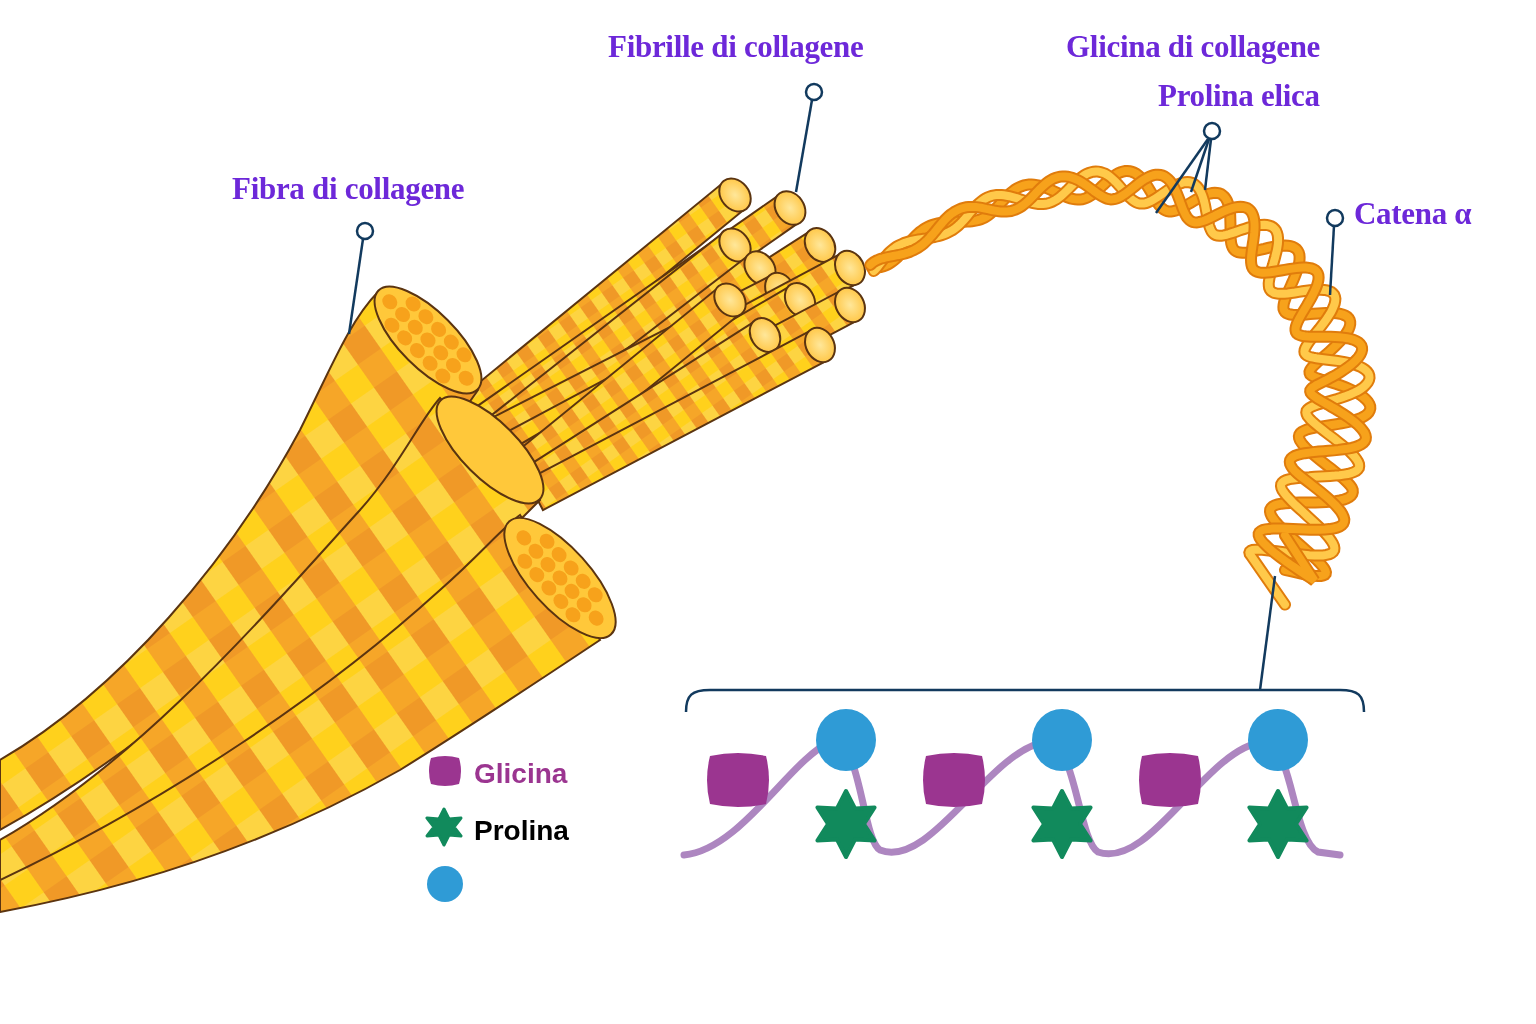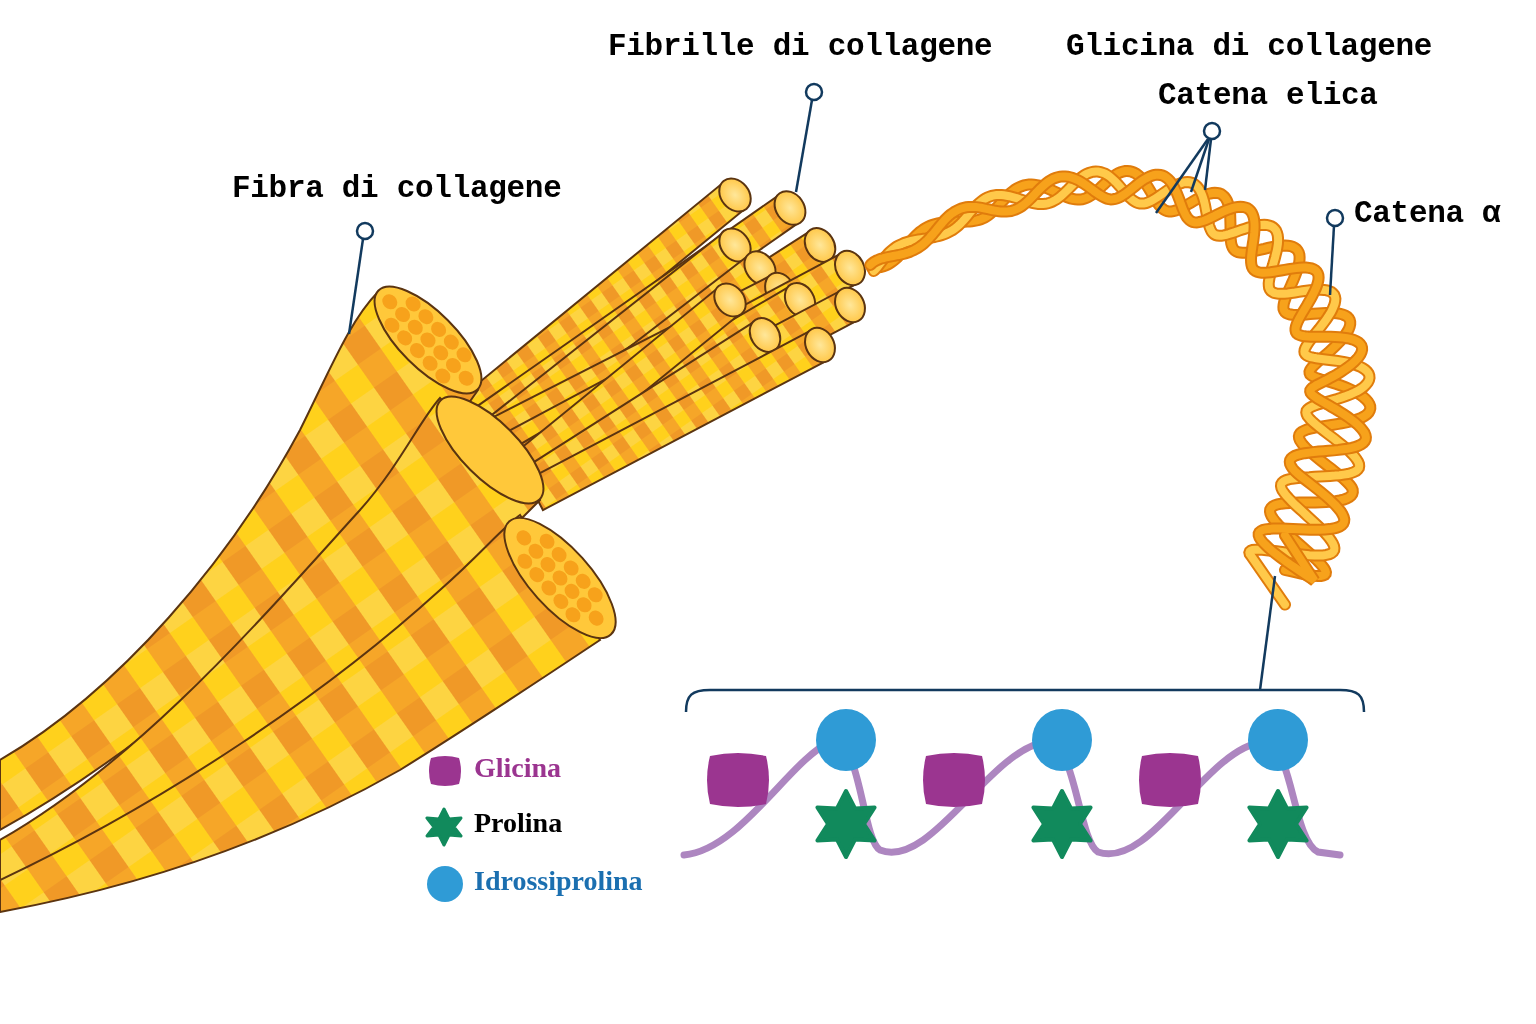--- a/index.html
+++ b/index.html
@@ -1,24 +1,24 @@
 <!DOCTYPE html>
 <html><head>
 <meta charset="utf-8">
 <style>
   html, body { margin: 0; padding: 0; background: #ffffff; }
   body { width: 1536px; height: 1024px; overflow: hidden; position: relative;
          font-family: "DejaVu Sans", "Liberation Sans", sans-serif; }
   #stage { position: absolute; left: 0; top: 0; width: 1536px; height: 1024px; }
-  .label { position: absolute; color: #000000; font-weight: bold; font-size: 31px;
+  .label { position: absolute; color: #6d28d9; font-weight: bold; font-size: 31px;
            letter-spacing: -0.3px; white-space: nowrap;
-           font-family: Liberation Mono, monospace; }
-  .legend-item { position: absolute; display: flex; align-items: flex-start; gap: 10px;
+           font-family: Liberation Serif, serif; }
+  .legend-item { position: absolute; display: flex; align-items: flex-end; gap: 10px;
                  font-weight: bold; font-size: 28px; white-space: nowrap;
-                 font-family: Liberation Serif, serif; }
+                 font-family: Liberation Sans, sans-serif; }
   .legend-item svg { flex: none; }
 </style>
 </head>
 <body>
 
 <svg id="stage" viewBox="0 0 1536 1024" xmlns="http://www.w3.org/2000/svg">
   <defs>
     <pattern id="check" patternUnits="userSpaceOnUse" width="56" height="56" patternTransform="rotate(-35)">
       <rect width="56" height="56" fill="#f6a628"></rect>
       <rect x="0" y="0" width="28" height="56" fill="#ffd11c"></rect>
@@ -148,33 +148,32 @@
       <ellipse cx="1062" cy="740" rx="30" ry="31" fill="#2f9bd6"></ellipse>
       <path d="M1142,756 Q1170,750 1198,756 Q1204,780 1198,804 Q1170,810 1142,804 Q1136,780 1142,756 Z" fill="#9b3590"></path>
       <polygon points="1278.0,791.0 1287.0,808.4 1306.6,807.5 1296.0,824.0 1306.6,840.5 1287.0,839.6 1278.0,857.0 1269.0,839.6 1249.4,840.5 1260.0,824.0 1249.4,807.5 1269.0,808.4" fill="#118a5c" stroke="#118a5c" stroke-width="4" stroke-linejoin="round"></polygon>
       <ellipse cx="1278" cy="740" rx="30" ry="31" fill="#2f9bd6"></ellipse>
     </g>
 </svg>
 
 <div class="label" style="left:232px; top:171px;">Fibra di collagene</div>
 <div class="label" style="left:608px; top:29px;">Fibrille di collagene</div>
 <div class="label" style="left:1066px; top:29px;">Glicina di collagene</div>
-<div class="label" style="left:1158px; top:78px;">Catena elica</div>
+<div class="label" style="left:1158px; top:78px;">Prolina elica</div>
 <div class="label" style="left:1354px; top:196px;">Catena α</div>
 
 <div class="legend-item" style="left:426px; top:752px; color:#9b3590;">
   <svg width="38" height="38" viewBox="0 0 38 38">
     <path d="M5,6 Q19,2 33,6 Q37,19 33,32 Q19,36 5,32 Q1,19 5,6 Z" fill="#9b3590"></path>
   </svg>
   <span>Glicina</span>
 </div>
 <div class="legend-item" style="left:424px; top:807px; color:#000000;">
   <svg width="40" height="40" viewBox="0 0 40 40">
     <polygon points="20,2 25,12 37,11 30,20 37,29 25,28 20,38 15,28 3,29 10,20 3,11 15,12" fill="#118a5c" stroke="#118a5c" stroke-linejoin="round" stroke-width="3"></polygon>
   </svg>
   <span>Prolina</span>
 </div>
 <div class="legend-item" style="left:426px; top:865px; color:#1b6fb0;">
   <svg width="38" height="38" viewBox="0 0 38 38">
     <circle cx="19" cy="19" r="18" fill="#2f9bd6"></circle>
   </svg>
-  <span>Idrossiprolina</span>
 </div>
 
 </body></html>

